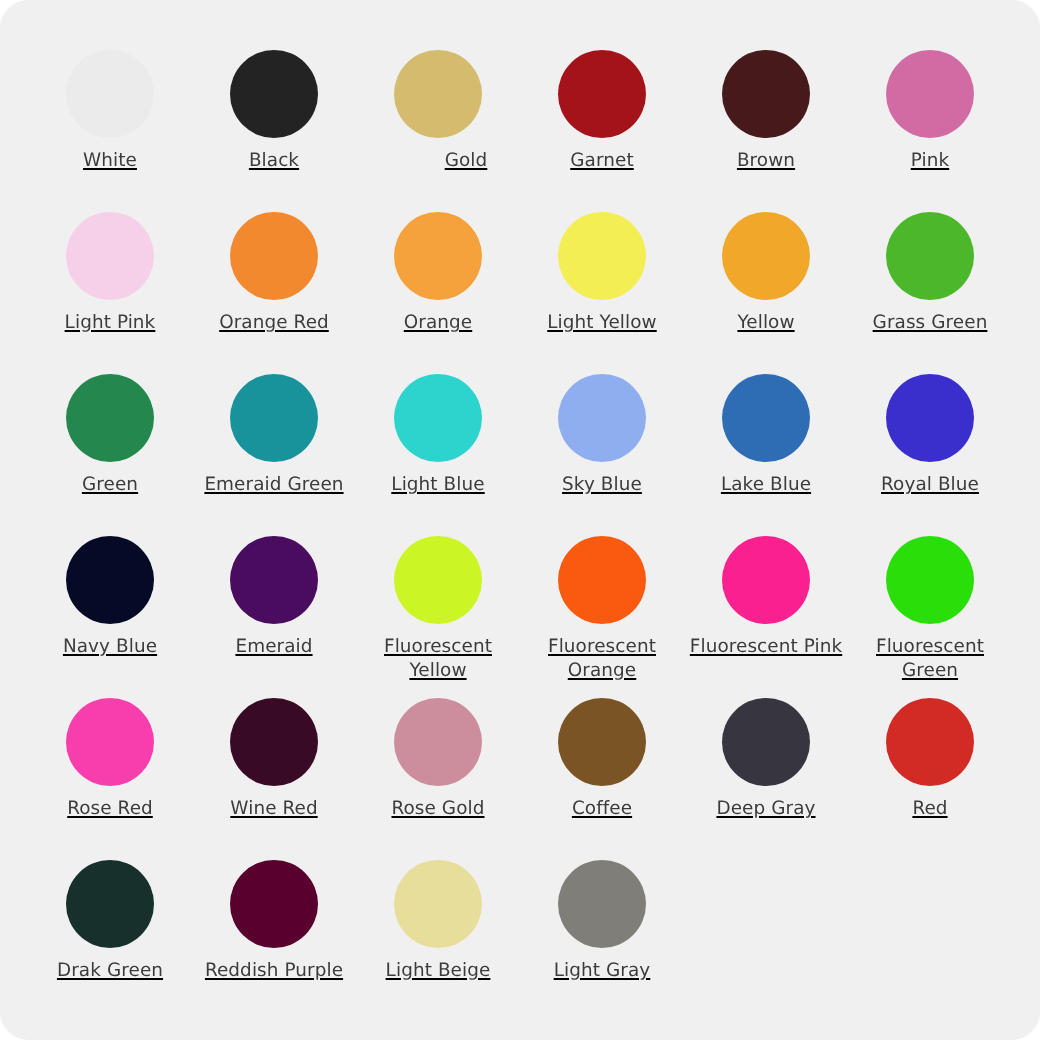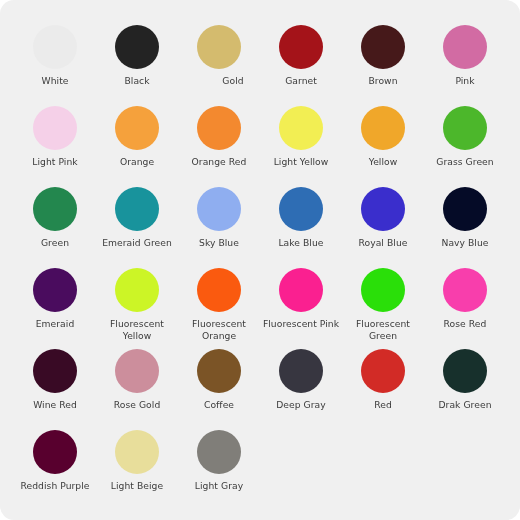--- a/index.html
+++ b/index.html
@@ -16,20 +16,21 @@
   #palette-card {
     position: absolute;
     left: 0;
     top: 0;
     width: 520px;
     height: 520px;
     box-sizing: border-box;
     background: #f0f0f0;
     border-radius: 14px;
     padding: 22px 14px 18px 14px;
+    text-decoration: underline;
   }
   #swatch-grid {
     display: grid;
     grid-template-columns: repeat(6, 1fr);
     grid-auto-rows: 81px;
     row-gap: 0px;
     column-gap: 0px;
     width: 492px;
   }
   .swatch-cell {
@@ -82,46 +83,50 @@
       </div>
       <div class="swatch-cell">
         <div class="swatch-dot" style="background: rgb(210, 107, 163);"></div>
         <div class="swatch-label" style="color: rgb(60, 60, 60);">Pink</div>
       </div>
       <div class="swatch-cell">
         <div class="swatch-dot" style="background: rgb(245, 208, 232);"></div>
         <div class="swatch-label" style="color: rgb(60, 60, 60);">Light Pink</div>
       </div>
       <div class="swatch-cell">
+        <div class="swatch-dot" style="background: rgb(243, 137, 47);"></div>
+        <div class="swatch-label" style="color: rgb(60, 60, 60);">Orange Red</div>
+      </div>
+      <div class="swatch-cell">
         <div class="swatch-dot" style="background: rgb(245, 161, 60);"></div>
         <div class="swatch-label" style="color: rgb(60, 60, 60);">Orange</div>
       </div>
       <div class="swatch-cell">
-        <div class="swatch-dot" style="background: rgb(243, 137, 47);"></div>
-        <div class="swatch-label" style="color: rgb(60, 60, 60);">Orange Red</div>
-      </div>
-      <div class="swatch-cell">
         <div class="swatch-dot" style="background: rgb(242, 238, 83);"></div>
         <div class="swatch-label" style="color: rgb(60, 60, 60);">Light Yellow</div>
       </div>
       <div class="swatch-cell">
         <div class="swatch-dot" style="background: rgb(240, 167, 42);"></div>
         <div class="swatch-label" style="color: rgb(60, 60, 60);">Yellow</div>
       </div>
       <div class="swatch-cell">
         <div class="swatch-dot" style="background: rgb(76, 183, 43);"></div>
         <div class="swatch-label" style="color: rgb(60, 60, 60);">Grass Green</div>
       </div>
       <div class="swatch-cell">
         <div class="swatch-dot" style="background: rgb(35, 135, 78);"></div>
         <div class="swatch-label" style="color: rgb(60, 60, 60);">Green</div>
       </div>
       <div class="swatch-cell">
         <div class="swatch-dot" style="background: rgb(24, 147, 156);"></div>
         <div class="swatch-label" style="color: rgb(60, 60, 60);">Emeraid Green</div>
+      </div>
+      <div class="swatch-cell">
+        <div class="swatch-dot" style="background: rgb(45, 212, 206);"></div>
+        <div class="swatch-label" style="color: rgb(60, 60, 60);">Light Blue</div>
       </div>
       <div class="swatch-cell">
         <div class="swatch-dot" style="background: rgb(143, 174, 240);"></div>
         <div class="swatch-label" style="color: rgb(60, 60, 60);">Sky Blue</div>
       </div>
       <div class="swatch-cell">
         <div class="swatch-dot" style="background: rgb(46, 109, 180);"></div>
         <div class="swatch-label" style="color: rgb(60, 60, 60);">Lake Blue</div>
       </div>
       <div class="swatch-cell">

